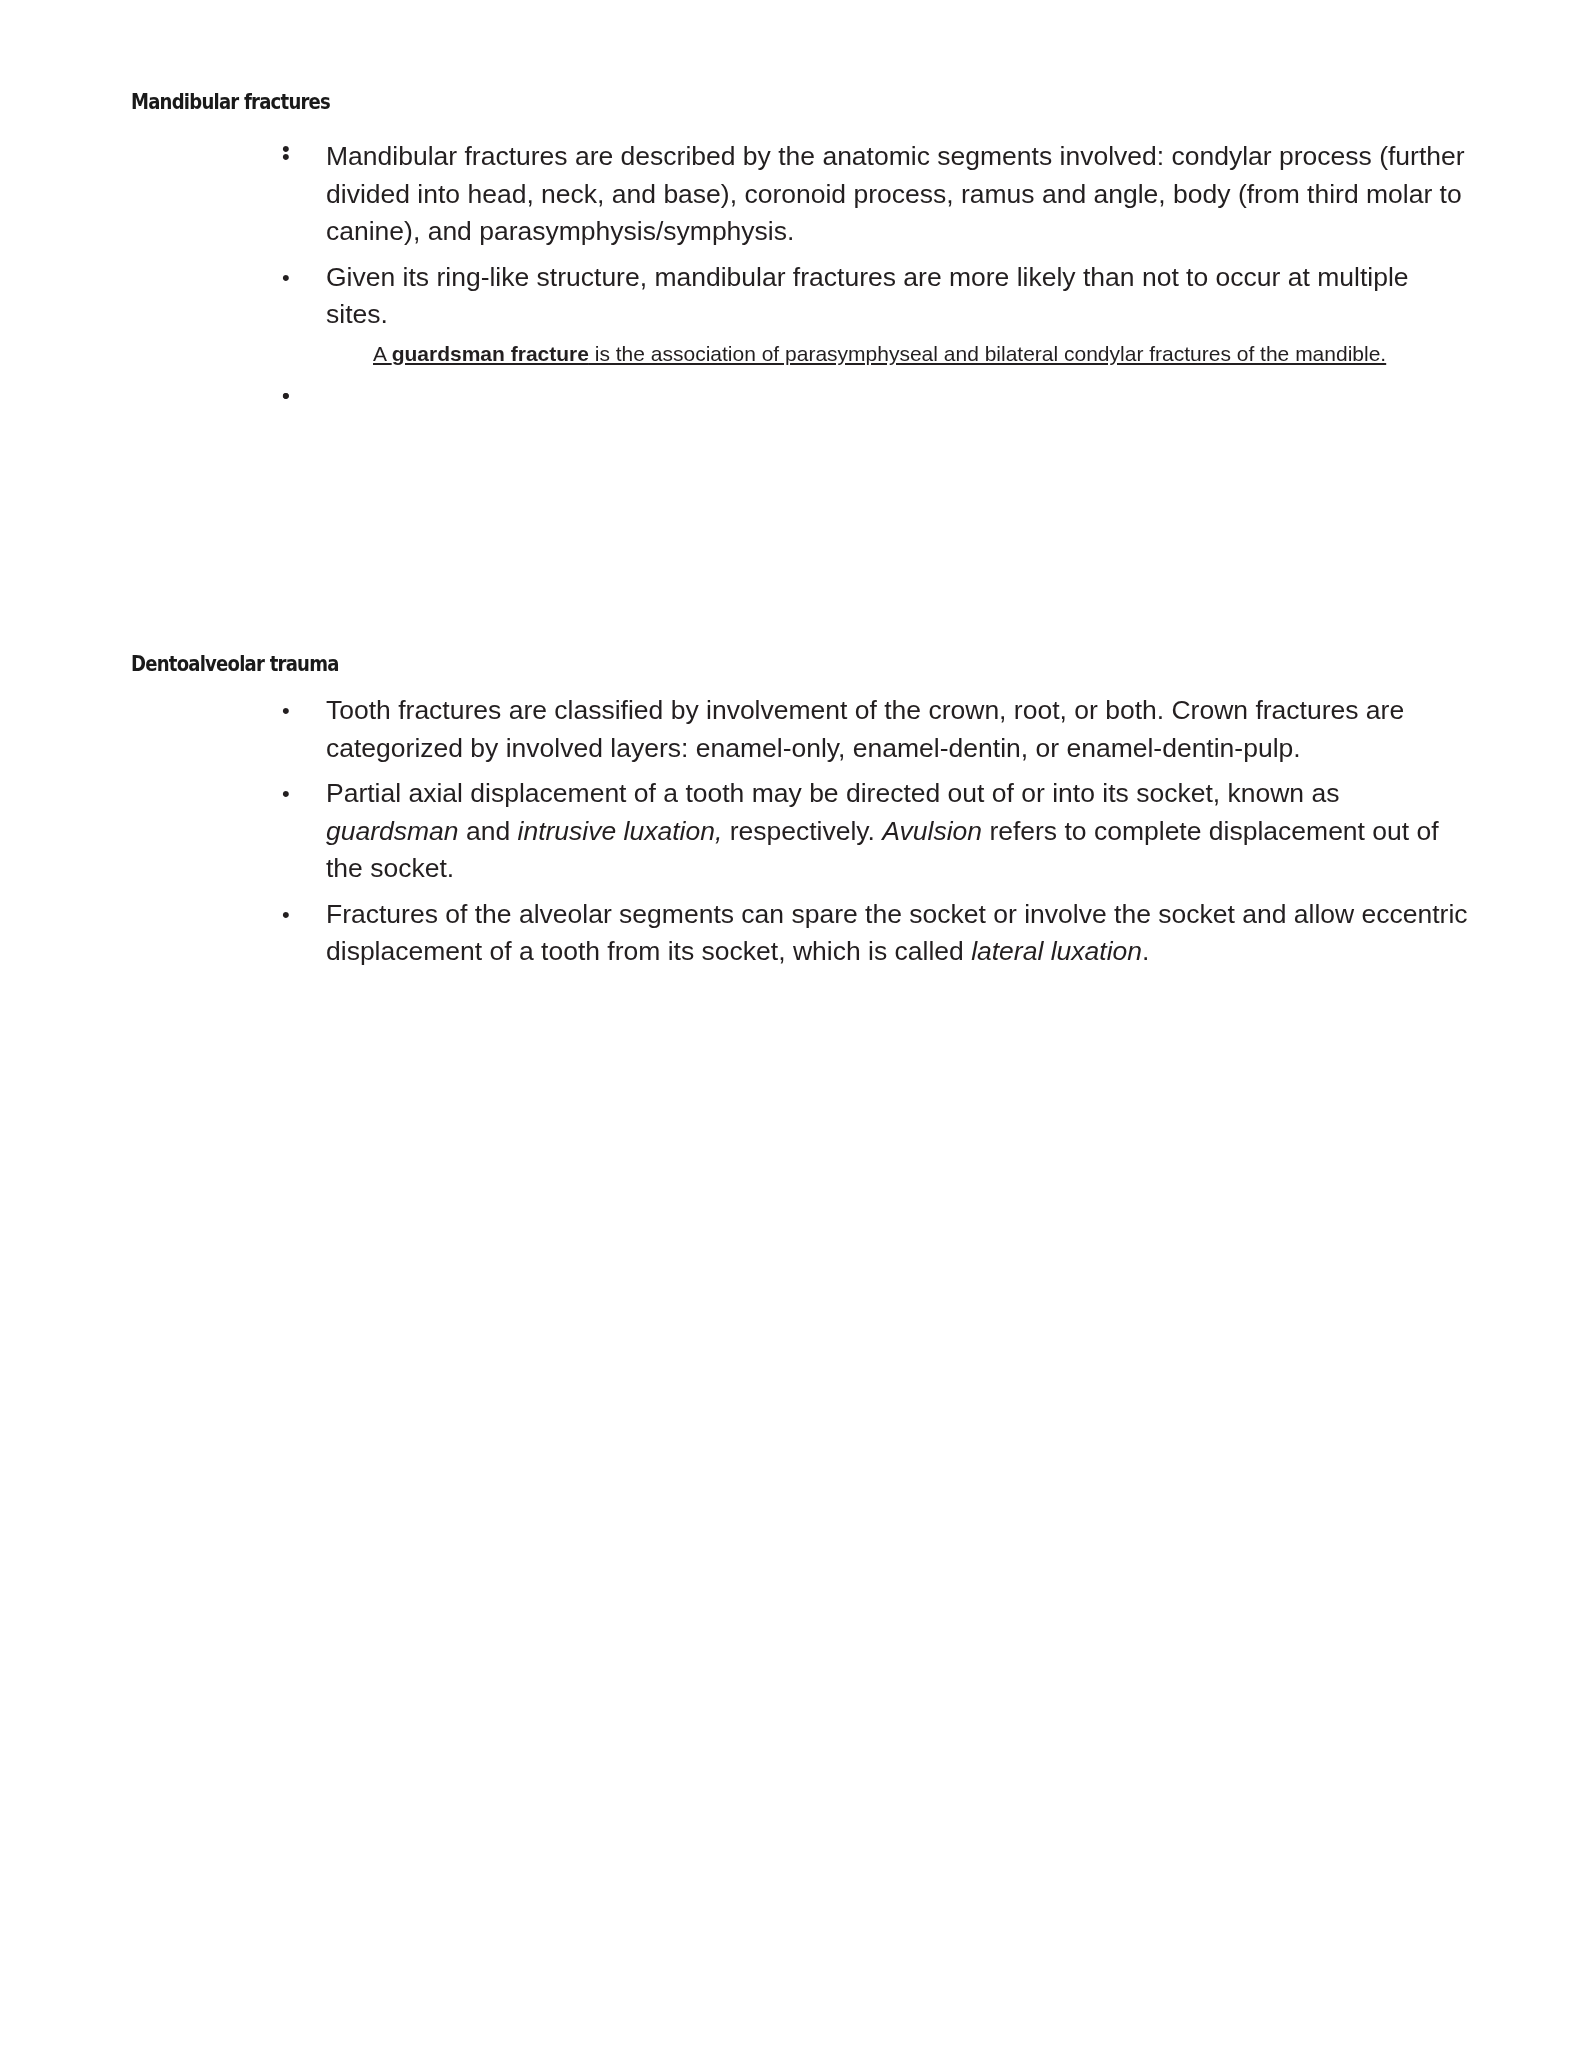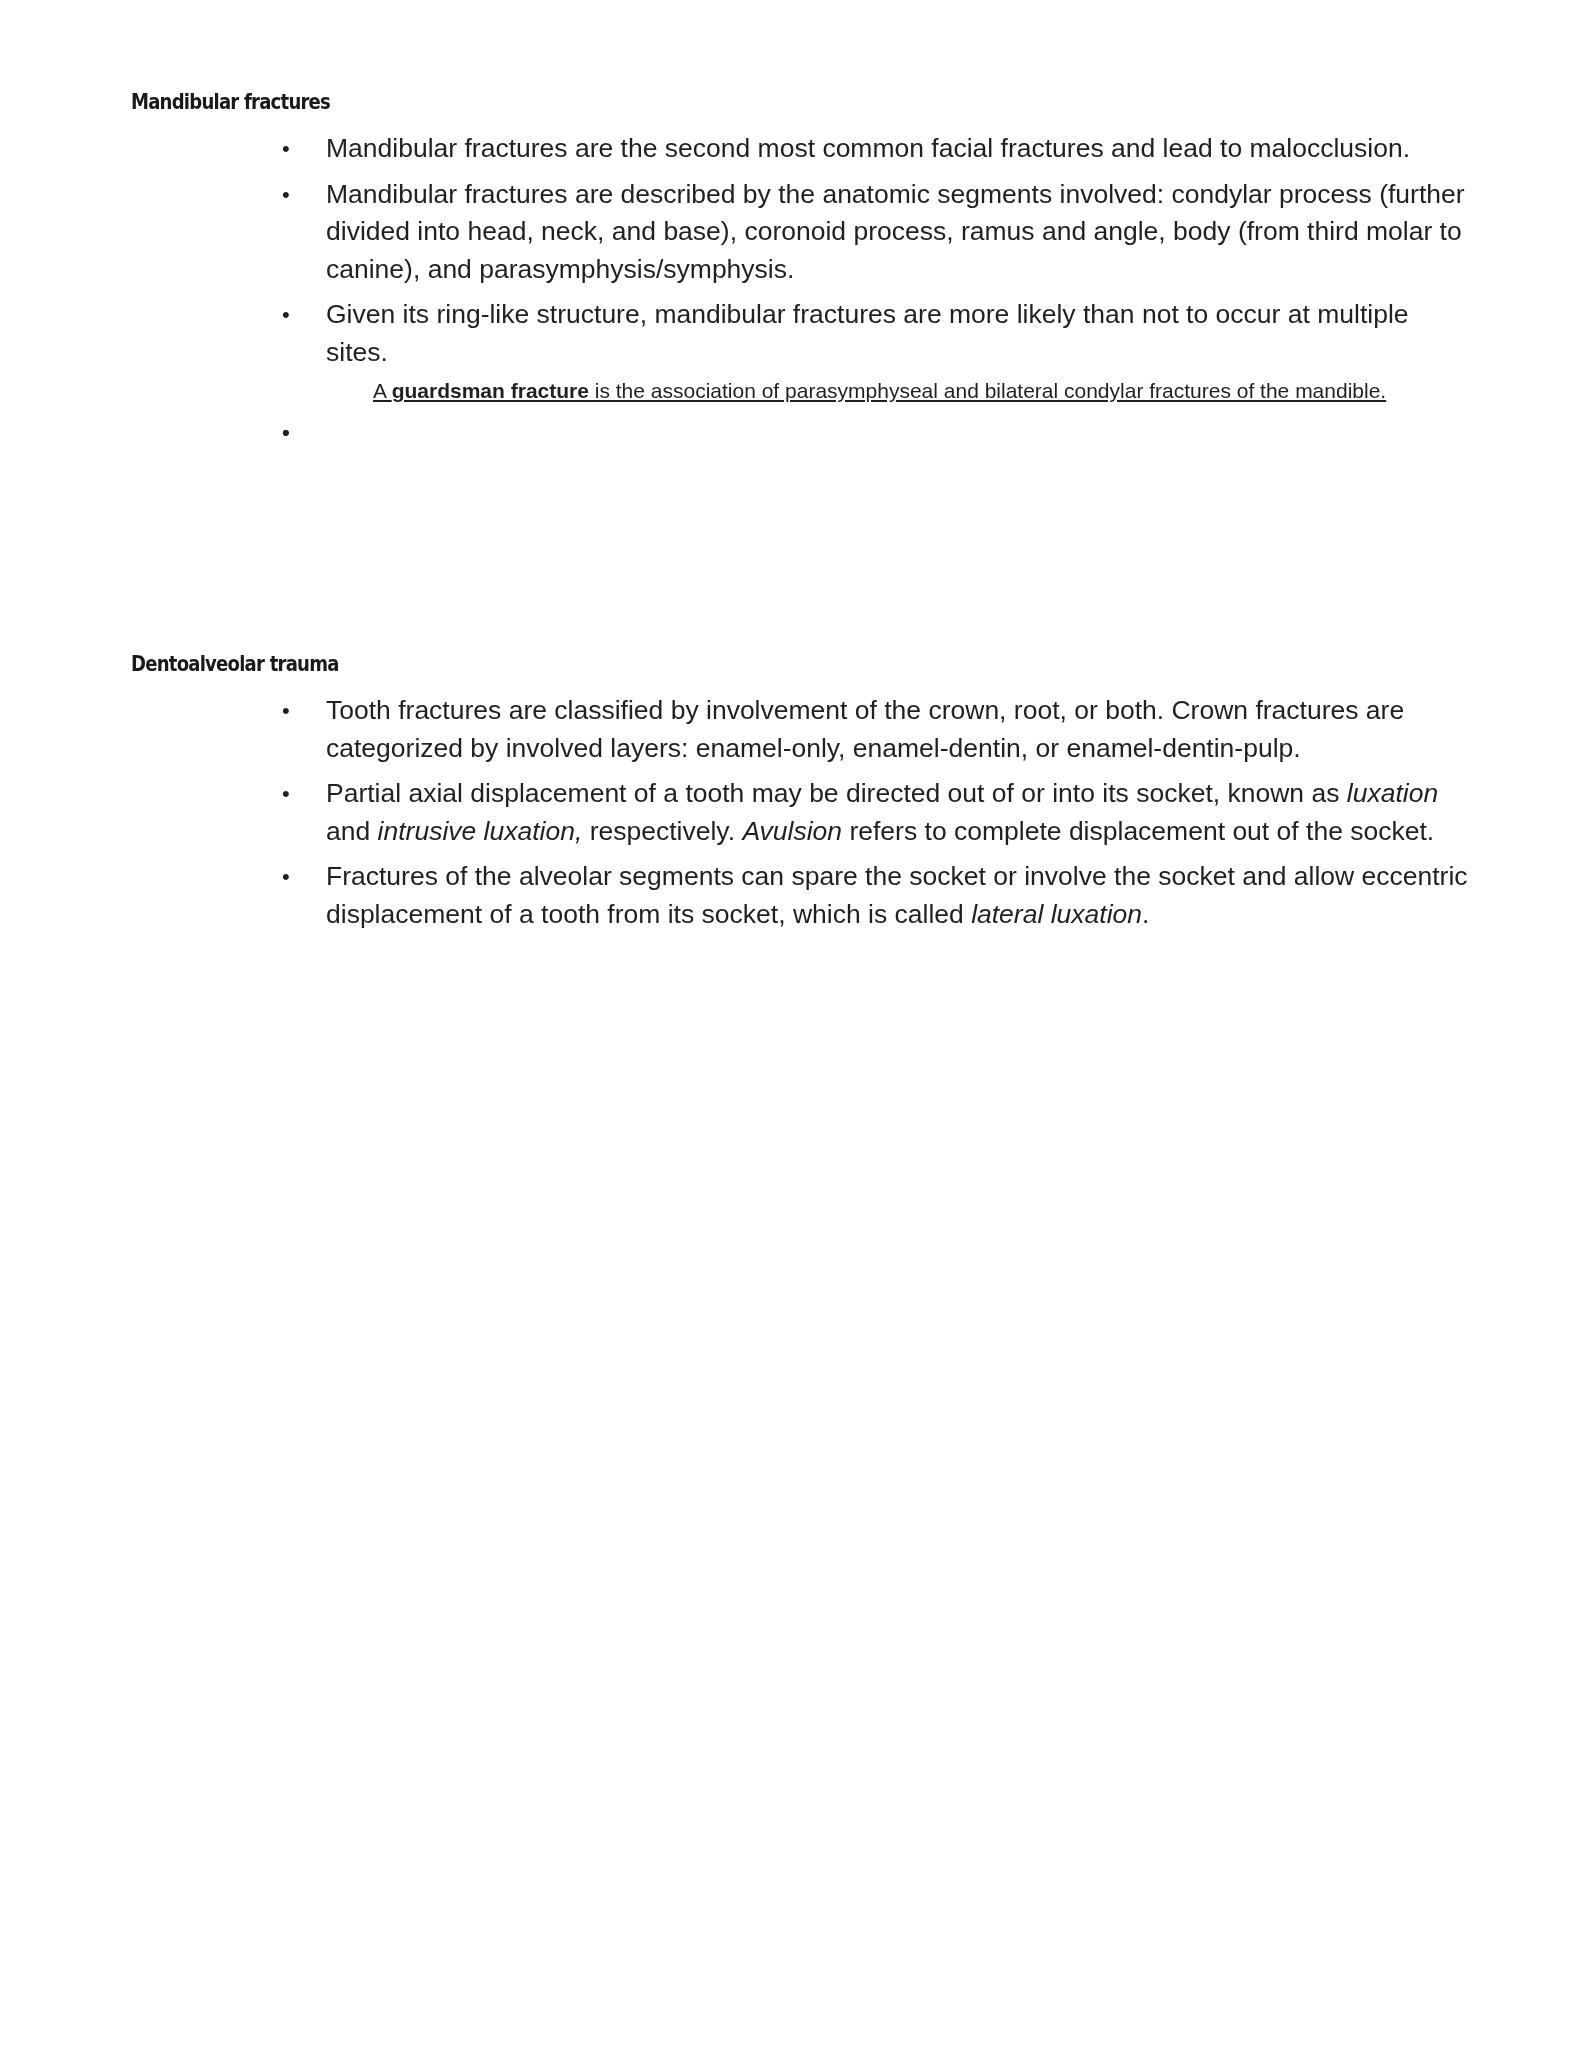--- a/index.html
+++ b/index.html
@@ -32,29 +32,29 @@
     }
   </style>
 </head>
 <body>
 
 <div class="page">
 
   <h2 class="section-heading" style="top:90px;">Mandibular fractures</h2>
 
   <ul class="bullets" style="top:130px;">
-    <li><span class="bullet">•</span><span>Mandibular fractures are the second most common facial fractures and lead to malocclusion.</span></li>
+    <li><span class="bullet">•</span></li>
     <li><span class="bullet">•</span><span>Mandibular fractures are described by the anatomic segments involved: condylar process (further divided into head, neck, and base), coronoid process, ramus and angle, body (from third molar to canine), and parasymphysis/symphysis.</span></li>
     <li style="margin-bottom:4px;"><span class="bullet">•</span><span>Given its ring-like structure, mandibular fractures are more likely than not to occur at multiple sites.</span></li>
     <div class="note"><span>A </span><b>guardsman fracture</b><span> is the association of parasymphyseal and bilateral condylar fractures of the mandible.</span></div>
     <li><span class="bullet">•</span></li>
     <li><span class="bullet">•</span></li>
   </ul>
 
   <h2 class="section-heading" style="top:652px;">Dentoalveolar trauma</h2>
 
   <ul class="bullets" style="top:692px;">
     <li><span class="bullet">•</span><span>Tooth fractures are classified by involvement of the crown, root, or both. Crown fractures are categorized by involved layers: enamel-only, enamel-dentin, or enamel-dentin-pulp.</span></li>
-    <li><span class="bullet">•</span><span class="rich"><span>Partial axial displacement of a tooth may be directed out of or into its socket, known as </span><i>luxation</i><span> and </span><i>intrusive luxation,</i><span> respectively. </span><i>Avulsion</i><span> refers to complete displacement out of the socket.</span></span></li>
+    <li><span class="bullet">•</span><span class="rich"><span>Partial axial displacement of a tooth may be directed out of or into its socket, known as </span><i>guardsman</i><span> and </span><i>intrusive luxation,</i><span> respectively. </span><i>Avulsion</i><span> refers to complete displacement out of the socket.</span></span></li>
     <li><span class="bullet">•</span><span class="rich"><span>Fractures of the alveolar segments can spare the socket or involve the socket and allow eccentric displacement of a tooth from its socket, which is called </span><i>lateral luxation</i><span>.</span></span></li>
   </ul>
 
 </div>
 
 </body></html>

